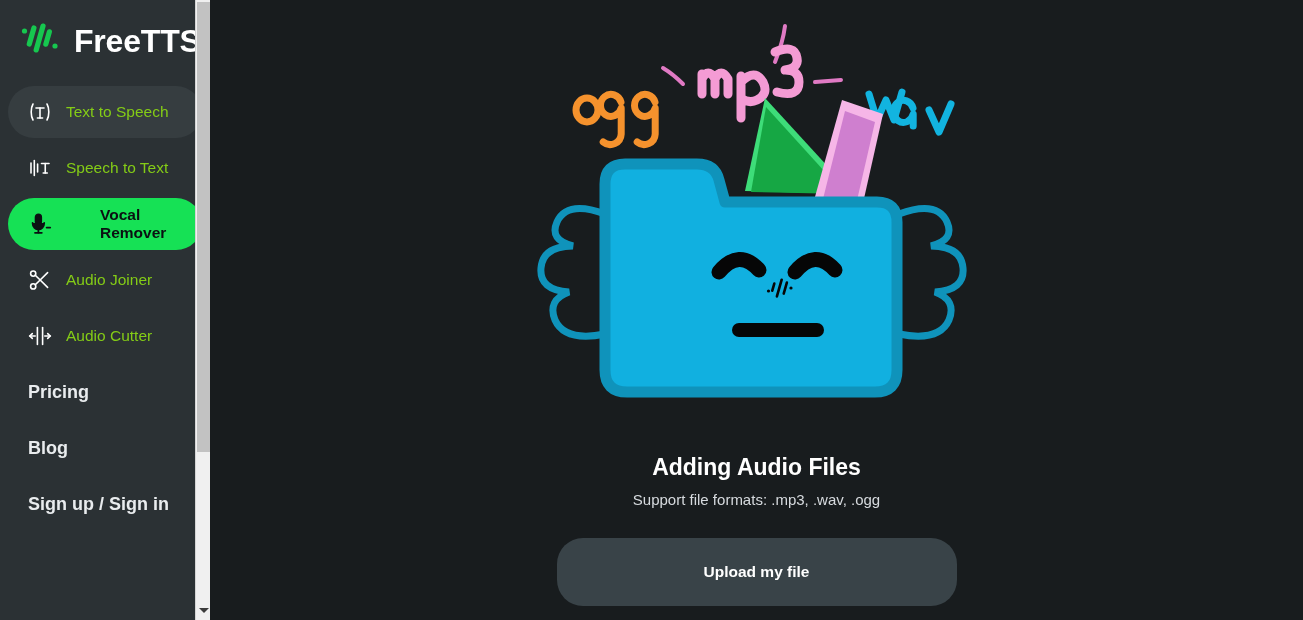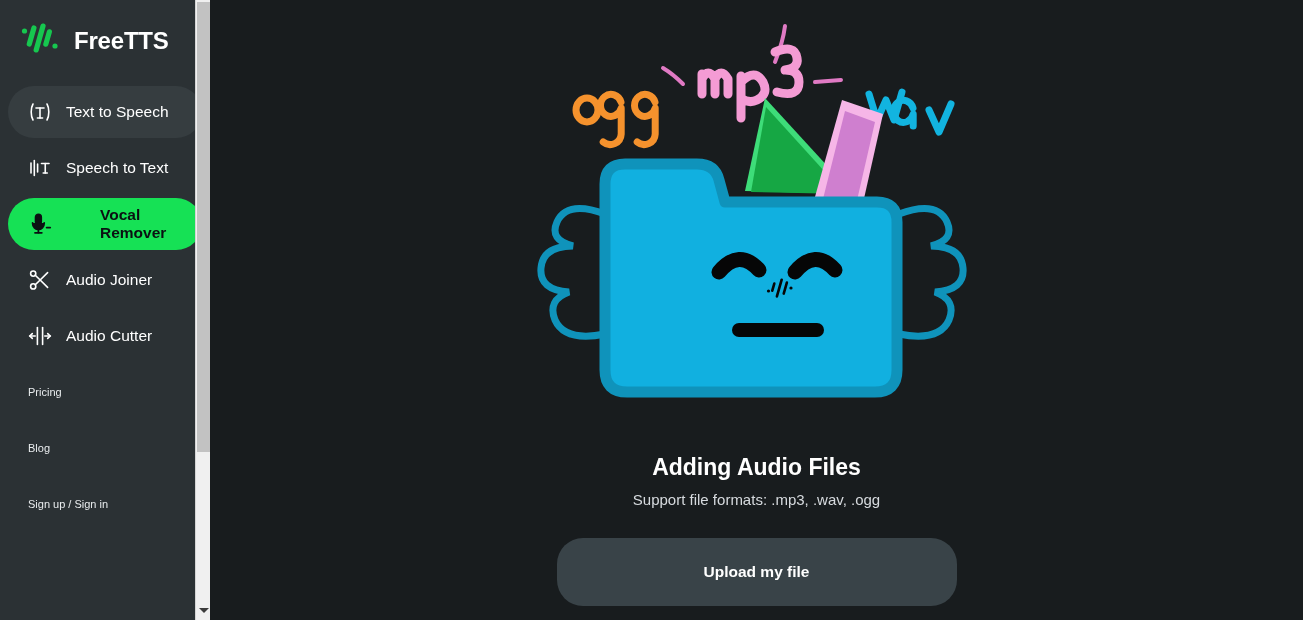--- a/index.html
+++ b/index.html
@@ -21,55 +21,56 @@
   }
   .brand {
     display: flex; align-items: center;
     gap: 14px;
     padding: 14px 0 0 18px;
     height: 68px;
   }
   .brand-logo { width: 42px; height: 40px; flex: 0 0 42px; }
   .brand-name {
     color: #ffffff;
-    font-size: 24px;
+    font-size: 32px;
     font-weight: bold;
     letter-spacing: -0.2px;
   }
 
   .nav { padding: 14px 0 0 0; }
   .nav-item {
     display: flex; align-items: center;
     gap: 14px;
     height: 52px;
     margin: 4px 8px;
     padding-left: 20px;
     border-radius: 26px;
     cursor: pointer;
-    color: #ffffff;
+    color: #84cc16;
     font-size: 15.5px;
   }
   .nav-item .nav-icon {
     width: 24px; height: 24px;
     flex: 0 0 24px;
     display: flex; align-items: center; justify-content: center;
   }
   .nav-item.active-soft { background: #363d40; }
   .nav-item.active-green { background: #16e155; color: #0b1012; gap: 48px; }
   .nav-item.active-green .nav-icon svg { stroke: #0b1012; fill: #0b1012; }
   .nav-item.active-green .nav-label { font-weight: bold; color: #0b1012; }
 
   .nav-plain {
     display: flex; align-items: center;
     height: 52px;
     margin: 4px 8px;
     padding-left: 20px;
     color: #e9ecee;
-    font-size: 11px;
+    font-size: 18px;
     cursor: pointer;
+    font-weight: bold;
   }
 
   
   .sb-scroll {
     position: absolute; top: 0; right: 0;
     width: 15px; height: 620px;
     background: #f0f0f0;
     border-left: 1px solid #d4d4d4;
   }
   .sb-thumb {

